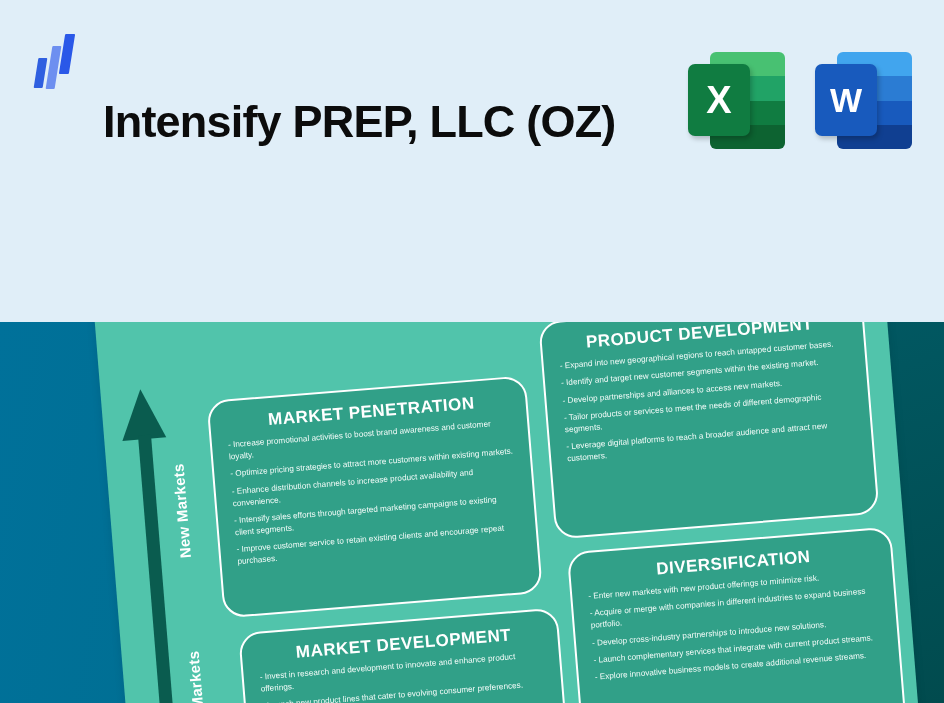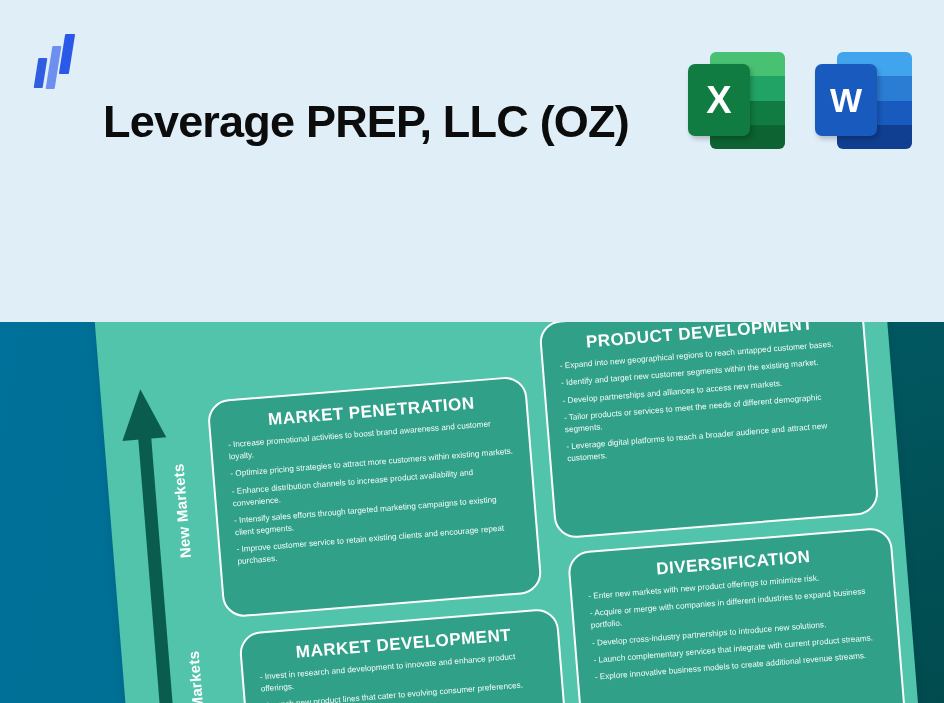--- a/index.html
+++ b/index.html
@@ -201,21 +201,21 @@
     </div>
 
   </div>
 
   <div class="header-band">
     <div class="logo-mark">
       <div class="logo-bar lb1"></div>
       <div class="logo-bar lb2"></div>
       <div class="logo-bar lb3"></div>
     </div>
-    <div class="page-title">Leverage PREP, LLC (OZ)</div>
+    <div class="page-title">Intensify PREP, LLC (OZ)</div>
 
     <div class="office-icons">
       <div class="oi xl">
         <div class="oi-body">
           <span></span>
             <span></span>
             <span></span>
             <span></span>
         </div>
         <div class="oi-tile">X</div>

